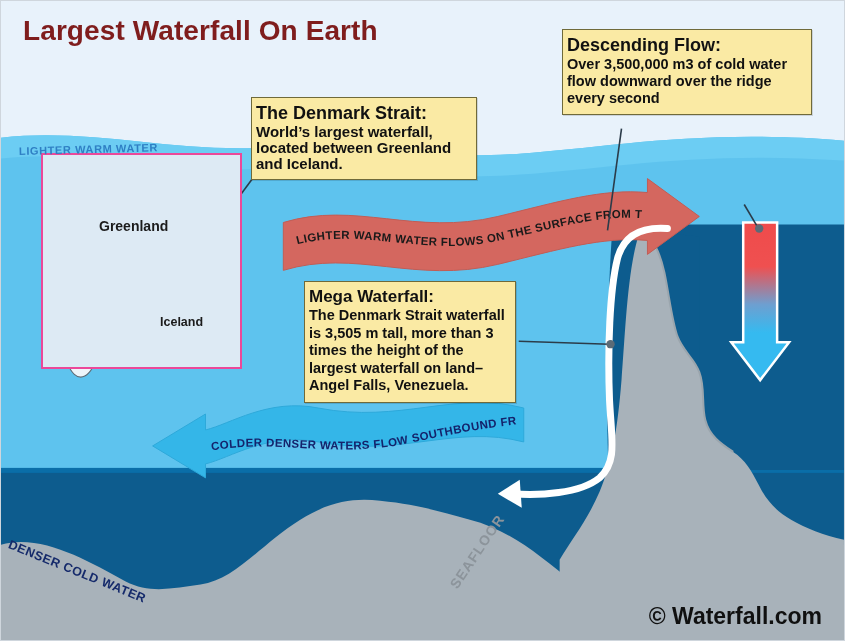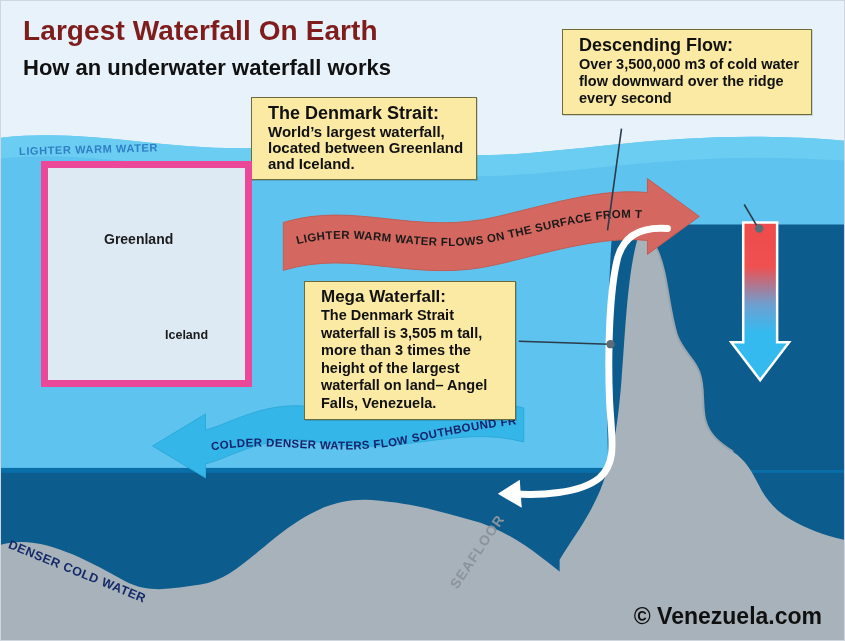--- a/index.html
+++ b/index.html
@@ -16,21 +16,21 @@
     font-size:28px;font-weight:bold;color:#7f1d1d;letter-spacing:.1px;
   }
   #subtitle{
     position:absolute;left:22px;top:54px;
     font-size:22px;font-weight:bold;color:#111;
   }
 
   
   .callout{
     position:absolute;background:#faeaa4;border:1px solid #6f6a3a;
-    padding:5px 8px 7px 16px;box-sizing:border-box;color:#111;
+    padding:5px 8px 7px 4px;box-sizing:border-box;color:#111;
     box-shadow:1px 1px 0 rgba(0,0,0,.13);
   }
   .callout .c-title{font-weight:bold;display:block;}
   .callout .c-body{display:block;font-weight:bold;}
 
   #callout-denmark{left:250px;top:96px;width:226px;}
   #callout-denmark .c-title{font-size:18px;line-height:21px;}
   #callout-denmark .c-body{font-size:15px;line-height:16px;}
 
   #callout-descending{left:561px;top:28px;width:250px;}
@@ -39,22 +39,22 @@
 
   #callout-mega{left:303px;top:264px;width:212px;margin-top:16px;}
   #callout-mega .c-title{font-size:17px;line-height:20px;}
   #callout-mega .c-body{font-size:14.5px;line-height:17.5px;}
 
   #callout-warm{left:684px;top:166px;width:116px;background:#fbeaa6;border:1px solid #2e6f86;}
   #callout-warm .c-body{font-size:11.5px;line-height:13.5px;}
 
   
   #inset-map{
-    position:absolute;left:40px;top:160px;width:197px;height:212px;
-    background:#ddeaf4;border:7px solid #ec4899;
+    position:absolute;left:40px;top:152px;width:197px;height:212px;
+    background:#ddeaf4;border:2px solid #ec4899;
   }
   #inset-map .m-label{
     position:absolute;font-weight:bold;color:#1b1b1b;
   }
   #lbl-greenland{left:56px;top:63px;font-size:14px;}
   #lbl-iceland{left:117px;top:160px;font-size:12.5px;}
 
   
   #lbl-lighter-warm{
     position:absolute;left:18px;top:144px;
@@ -186,21 +186,20 @@
                C 52,222 58,216 64,214 C 70,212 72,204 70,198 Z" fill="#eef5fa" stroke="#5c6b76" stroke-width="1.1"></path>
       <path d="M172,300 C 180,294 190,296 198,292 C 206,288 214,292 220,296
                C 226,300 234,298 238,304 C 242,310 238,316 232,320
                C 226,324 228,332 222,336 C 216,340 206,338 198,340
                C 190,342 182,338 178,332 C 174,326 166,324 164,318
                C 162,310 166,304 172,300 Z" fill="#eef5fa" stroke="#5c6b76" stroke-width="1.1"></path>
     </g>
   </svg>
 
   <div id="title">Largest Waterfall On Earth</div>
-  <div id="subtitle">How an underwater waterfall works</div>
 
   <div class="callout" id="callout-denmark">
     <span class="c-title">The Denmark Strait:</span>
     <span class="c-body">World’s largest waterfall, located between Greenland and Iceland.</span>
   </div>
 
   <div class="callout" id="callout-descending">
     <span class="c-title">Descending Flow:</span>
     <span class="c-body">Over 3,500,000 m3 of cold water flow downward over the ridge every second</span>
   </div>
@@ -213,15 +212,15 @@
 
   <div id="inset-map">
     <span class="m-label" id="lbl-greenland">Greenland</span>
     <span class="m-label" id="lbl-iceland">Iceland</span>
   </div>
 
   <div id="lbl-lighter-warm">LIGHTER WARM WATER</div>
   <div id="lbl-denser-cold">DENSER COLD WATER</div>
   <div id="lbl-seafloor">SEAFLOOR</div>
 
-  <div id="credit">© Venezuela.com</div>
+  <div id="credit">© Waterfall.com</div>
 
 </div>
 
 </body></html>

